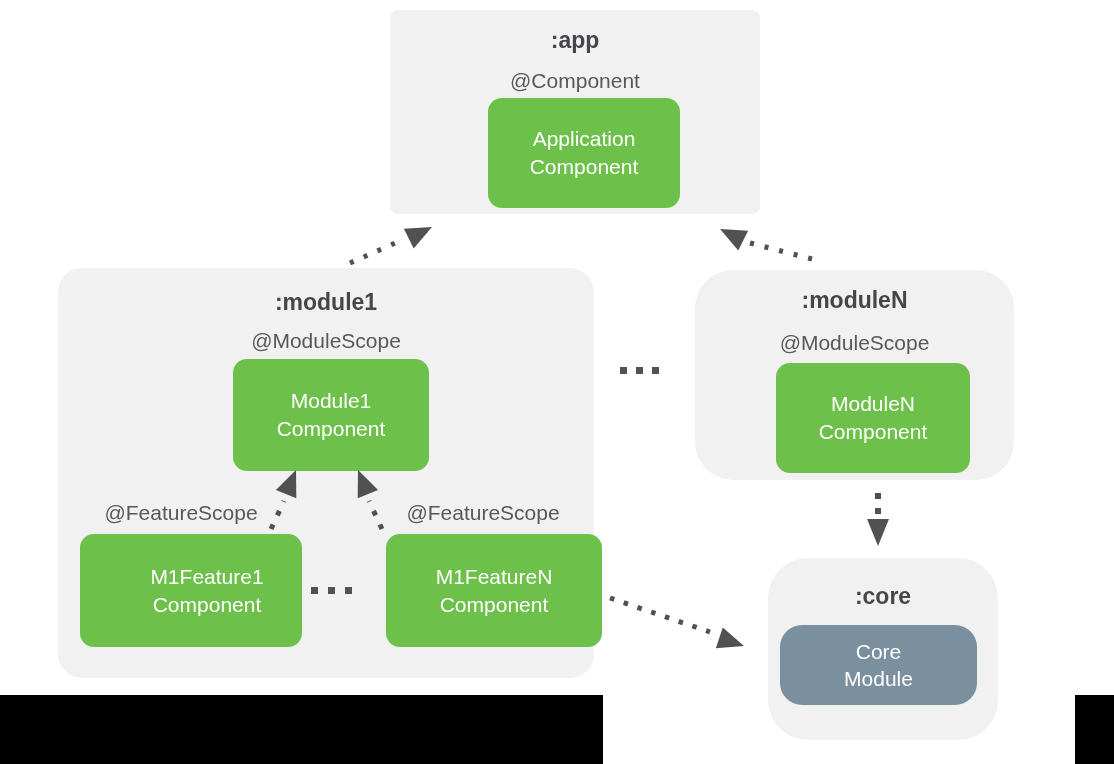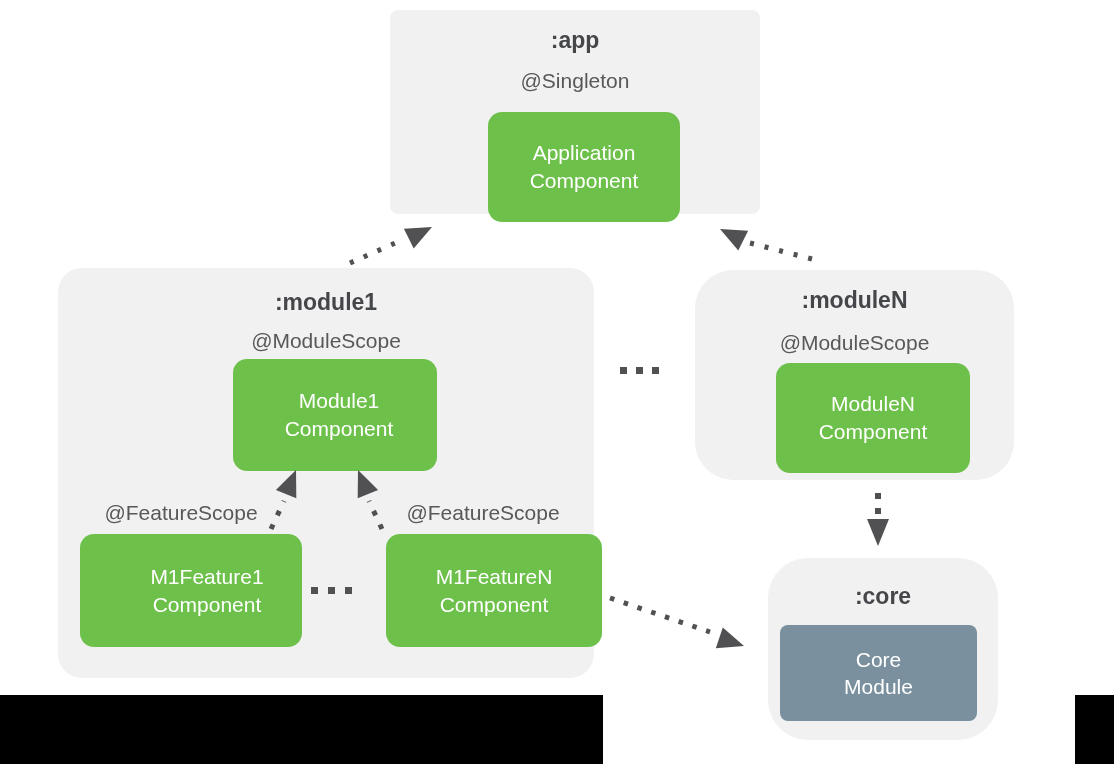--- a/index.html
+++ b/index.html
@@ -29,54 +29,54 @@
     position:absolute; left:0; top:0; width:1114px; height:764px;
     z-index:5; pointer-events:none;
   }
   svg.arrows line { stroke:#515154; }
   svg.arrows polygon, svg.arrows rect { fill:#515154; }
 
   
   .g-app   { left:390px; top:10px;  width:370px; height:204px; border-radius:8px; }
   .g-app .ctitle { top:16px; }
   .g-app .scope  { top:58px; }
-  .g-app .box    { left:98px;  top:102px;  width:192px; height:110px; }
+  .g-app .box    { left:98px;  top:88px;  width:192px; height:110px; }
 
   
   .g-m1    { left:58px;  top:268px; width:536px; height:410px; border-radius:24px; }
   .g-m1 .ctitle   { top:20px; }
   .g-m1 .scope-m  { top:60px; }
-  .g-m1 .box-main { left:175px; top:91px;  width:196px; height:112px;padding-left:8px; }
+  .g-m1 .box-main { left:175px; top:91px;  width:196px; height:112px; }
   .g-m1 .scope-f1 { left:28px;  width:190px; top:232px; }
   .g-m1 .scope-f2 { left:330px; width:190px; top:232px; }
   .g-m1 .box-f1   { left:22px;  top:266px; width:190px; height:113px;padding-left:32px; }
   .g-m1 .box-f2   { left:328px; top:266px; width:216px; height:113px;text-align:center; }
 
   
   .g-mn    { left:695px; top:270px; width:319px; height:210px; border-radius:38px; }
   .g-mn .ctitle { top:16px; }
   .g-mn .scope  { top:60px; }
   .g-mn .box    { left:81px; top:93px; width:194px; height:110px; }
 
   
   .g-core  { left:768px; top:558px; width:230px; height:182px; border-radius:40px; }
   .g-core .ctitle { top:24px; }
-  .g-core .box    { left:12px; top:67px; width:197px; height:96px; line-height:27px; border-radius:8px; }
+  .g-core .box    { left:12px; top:67px; width:197px; height:80px; line-height:27px; border-radius:22px; }
 
   .bar-left  { left:0;      top:695px; width:603px; height:69px; }
   .bar-right { left:1075px; top:695px; width:39px;  height:69px; }
 </style>
 </head>
 <body>
 
 <div class="canvas">
 
   <div class="group g-app">
     <div class="ctitle">:app</div>
-    <div class="scope full">@Singleton</div>
+    <div class="scope full">@Component</div>
     <div class="box green">Application
 Component</div>
   </div>
 
   <div class="group g-m1">
     <div class="ctitle">:module1</div>
     <div class="scope full scope-m">@ModuleScope</div>
     <div class="box green box-main">Module1
 Component</div>
     <div class="scope scope-f1">@FeatureScope</div>

